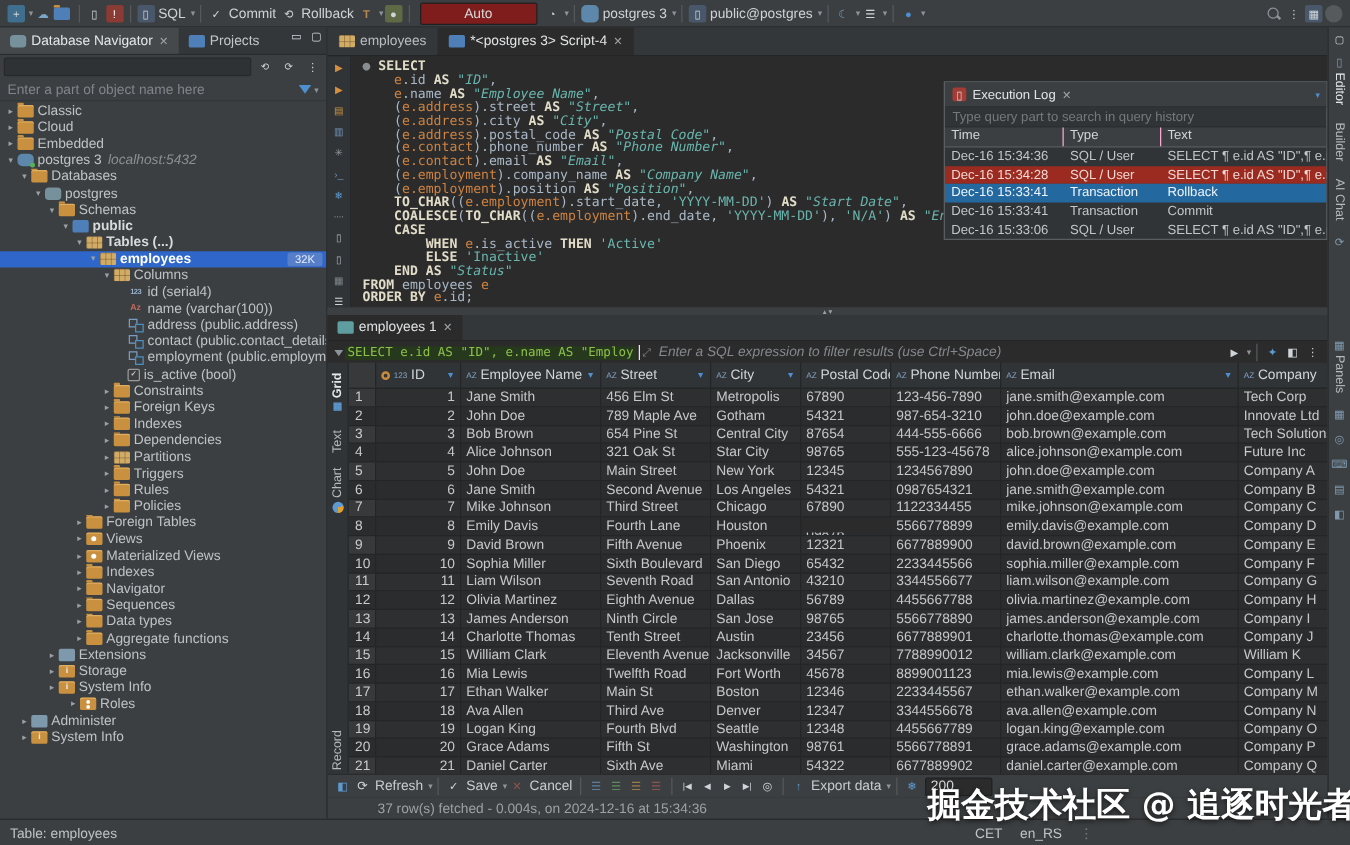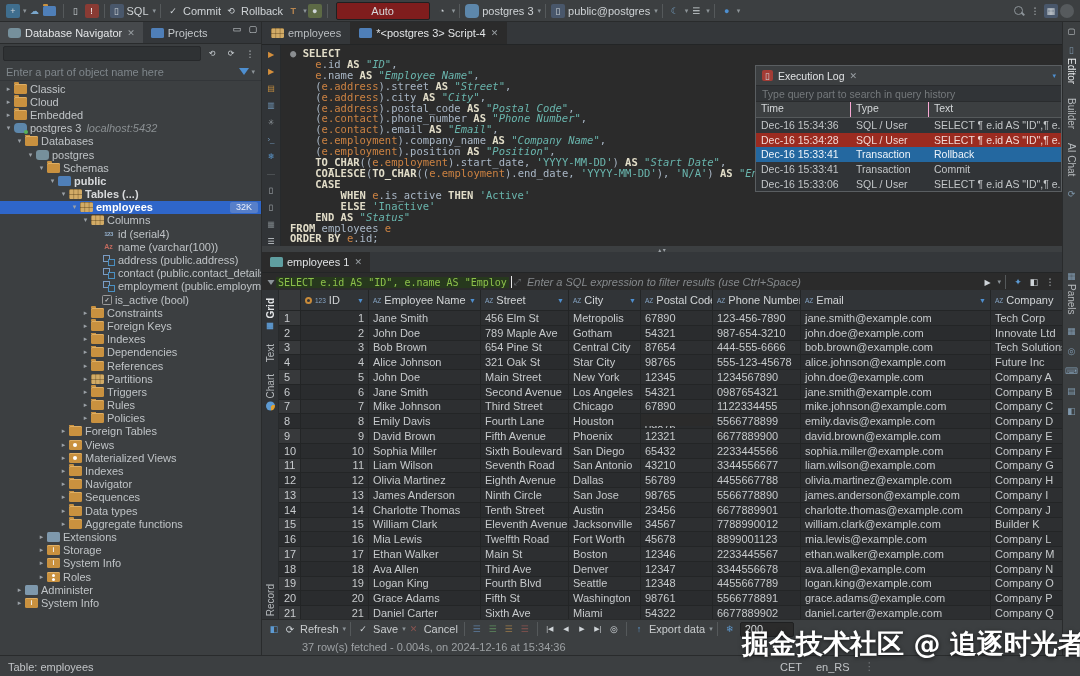--- a/index.html
+++ b/index.html
@@ -337,25 +337,20 @@
         <span class="ti ti-folder"></span>
         <span class="lbl">Indexes</span>
       </div>
       <div class="tree-item" style="padding-left: 80px;">
         <span class="exp">▸</span>
         <span class="ti ti-folder"></span>
         <span class="lbl">Dependencies</span>
       </div>
       <div class="tree-item" style="padding-left: 80px;">
         <span class="exp">▸</span>
-        <span class="ti ti-folder"></span>
-        <span class="lbl">References</span>
-      </div>
-      <div class="tree-item" style="padding-left: 80px;">
-        <span class="exp">▸</span>
         <span class="ti ti-table"></span>
         <span class="lbl">Partitions</span>
       </div>
       <div class="tree-item" style="padding-left: 80px;">
         <span class="exp">▸</span>
         <span class="ti ti-folder"></span>
         <span class="lbl">Triggers</span>
       </div>
       <div class="tree-item" style="padding-left: 80px;">
         <span class="exp">▸</span>
@@ -415,21 +410,21 @@
       <div class="tree-item" style="padding-left: 36px;">
         <span class="exp">▸</span>
         <span class="ti ti-info">i</span>
         <span class="lbl">Storage</span>
       </div>
       <div class="tree-item" style="padding-left: 36px;">
         <span class="exp">▸</span>
         <span class="ti ti-info">i</span>
         <span class="lbl">System Info</span>
       </div>
-      <div class="tree-item" style="padding-left: 36px;">
+      <div class="tree-item" style="padding-left: 53px;">
         <span class="exp">▸</span>
         <span class="ti ti-user"></span>
         <span class="lbl">Roles</span>
       </div>
       <div class="tree-item" style="padding-left: 14px;">
         <span class="exp">▸</span>
         <span class="ti ti-plug"></span>
         <span class="lbl">Administer</span>
       </div>
       <div class="tree-item" style="padding-left: 14px;">
@@ -757,21 +752,21 @@
           </div>
           <div class="grow">
             <div class="gcell rownum" style="width: 22px;">15</div>
             <div class="gcell num" style="width: 68px;">15</div>
             <div class="gcell" style="width: 112px;">William Clark</div>
             <div class="gcell" style="width: 88px;">Eleventh Avenue</div>
             <div class="gcell" style="width: 72px;">Jacksonville</div>
             <div class="gcell" style="width: 72px;">34567</div>
             <div class="gcell" style="width: 88px;">7788990012</div>
             <div class="gcell" style="width: 190px;">william.clark@example.com</div>
-            <div class="gcell" style="width: 90px;">Builder K</div>
+            <div class="gcell" style="width: 90px;">William K</div>
           </div>
           <div class="grow">
             <div class="gcell rownum" style="width: 22px;">16</div>
             <div class="gcell num" style="width: 68px;">16</div>
             <div class="gcell" style="width: 112px;">Mia Lewis</div>
             <div class="gcell" style="width: 88px;">Twelfth Road</div>
             <div class="gcell" style="width: 72px;">Fort Worth</div>
             <div class="gcell" style="width: 72px;">45678</div>
             <div class="gcell" style="width: 88px;">8899001123</div>
             <div class="gcell" style="width: 190px;">mia.lewis@example.com</div>

